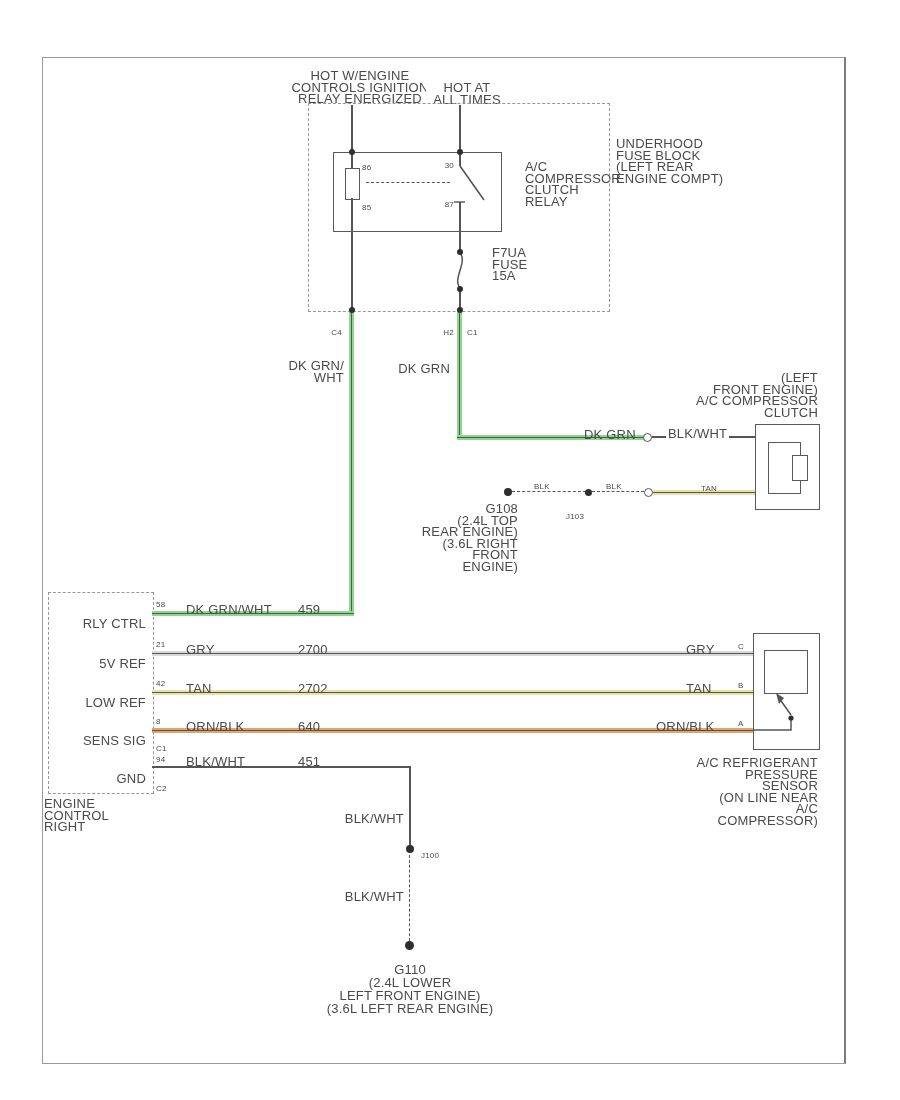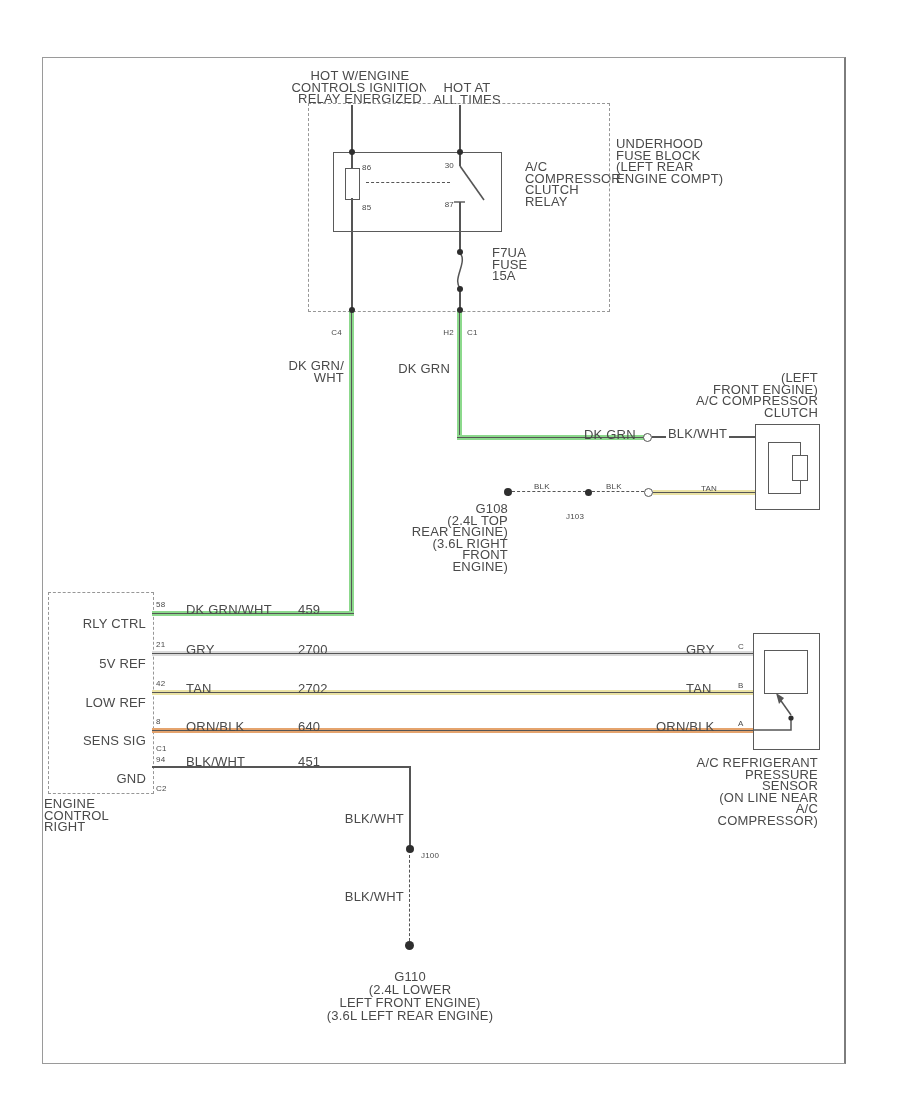--- a/index.html
+++ b/index.html
@@ -110,21 +110,21 @@
   <div class="dot" style="left:504px;top:488px;width:8px;height:8px;"></div>
   <div class="dh" style="left:512px;top:491px;width:74px;"></div>
   <span class="lbl sm" style="left:534px;top:482px;">BLK</span>
   <div class="dot" style="left:585px;top:489px;width:7px;height:7px;"></div>
   <span class="lbl sm" style="left:566px;top:512px;">J103</span>
   <div class="dh" style="left:592px;top:491px;width:52px;"></div>
   <span class="lbl sm" style="left:606px;top:482px;">BLK</span>
   <div class="conn" style="left:644px;top:488px;"></div>
   <div class="wh" style="left:653px;top:490px;width:102px;--c:var(--wire_tan);"></div>
   <span class="lbl sm onwire" style="left:701px;top:484px;">TAN</span>
-  <div class="lbl rt" style="left:408px;top:503px;width:100px;">G108
+  <div class="lbl rt" style="left:418px;top:503px;width:100px;">G108
 (2.4L TOP
 REAR ENGINE)
 (3.6L RIGHT
 FRONT ENGINE)</div>
 
   <div class="dbox" style="left:48px;top:592px;width:104px;height:200px;"></div>
   <div class="lbl" style="left:44px;top:798px;width:110px;">ENGINE CONTROL
 RIGHT</div>
 
   <span class="lbl rt" style="left:58px;top:618px;width:88px;">RLY CTRL</span>
@@ -173,21 +173,21 @@
 (ON LINE NEAR
 A/C COMPRESSOR)</div>
 
   <div class="lv" style="left:409px;top:766px;height:84px;"></div>
   <span class="lbl rt" style="left:344px;top:813px;width:60px;">BLK/WHT</span>
   <div class="dot" style="left:406px;top:845px;width:8px;height:8px;"></div>
   <span class="lbl sm" style="left:421px;top:851px;">J100</span>
   <div class="dvv" style="left:409px;top:855px;height:86px;"></div>
   <span class="lbl rt" style="left:344px;top:891px;width:60px;">BLK/WHT</span>
   <div class="dot" style="left:405px;top:941px;width:9px;height:9px;"></div>
-  <div class="lbl ctr" style="left:310px;top:963px;width:200px;line-height:13px;margin-top:7px;">G110
+  <div class="lbl ctr" style="left:310px;top:963px;width:200px;line-height:13px;">G110
 (2.4L LOWER
 LEFT FRONT ENGINE)
 (3.6L LEFT REAR ENGINE)</div>
 
   <svg class="overlay" width="900" height="1100" viewBox="0 0 900 1100">
 
     <line x1="460" y1="166" x2="484" y2="200" stroke="#555" stroke-width="1.6"></line>
     <line x1="454" y1="202" x2="465" y2="202" stroke="#555" stroke-width="1.4"></line>
 
     <path d="M460,253 C468,262 452,279 460,288" fill="none" stroke="#555" stroke-width="1.5"></path>

